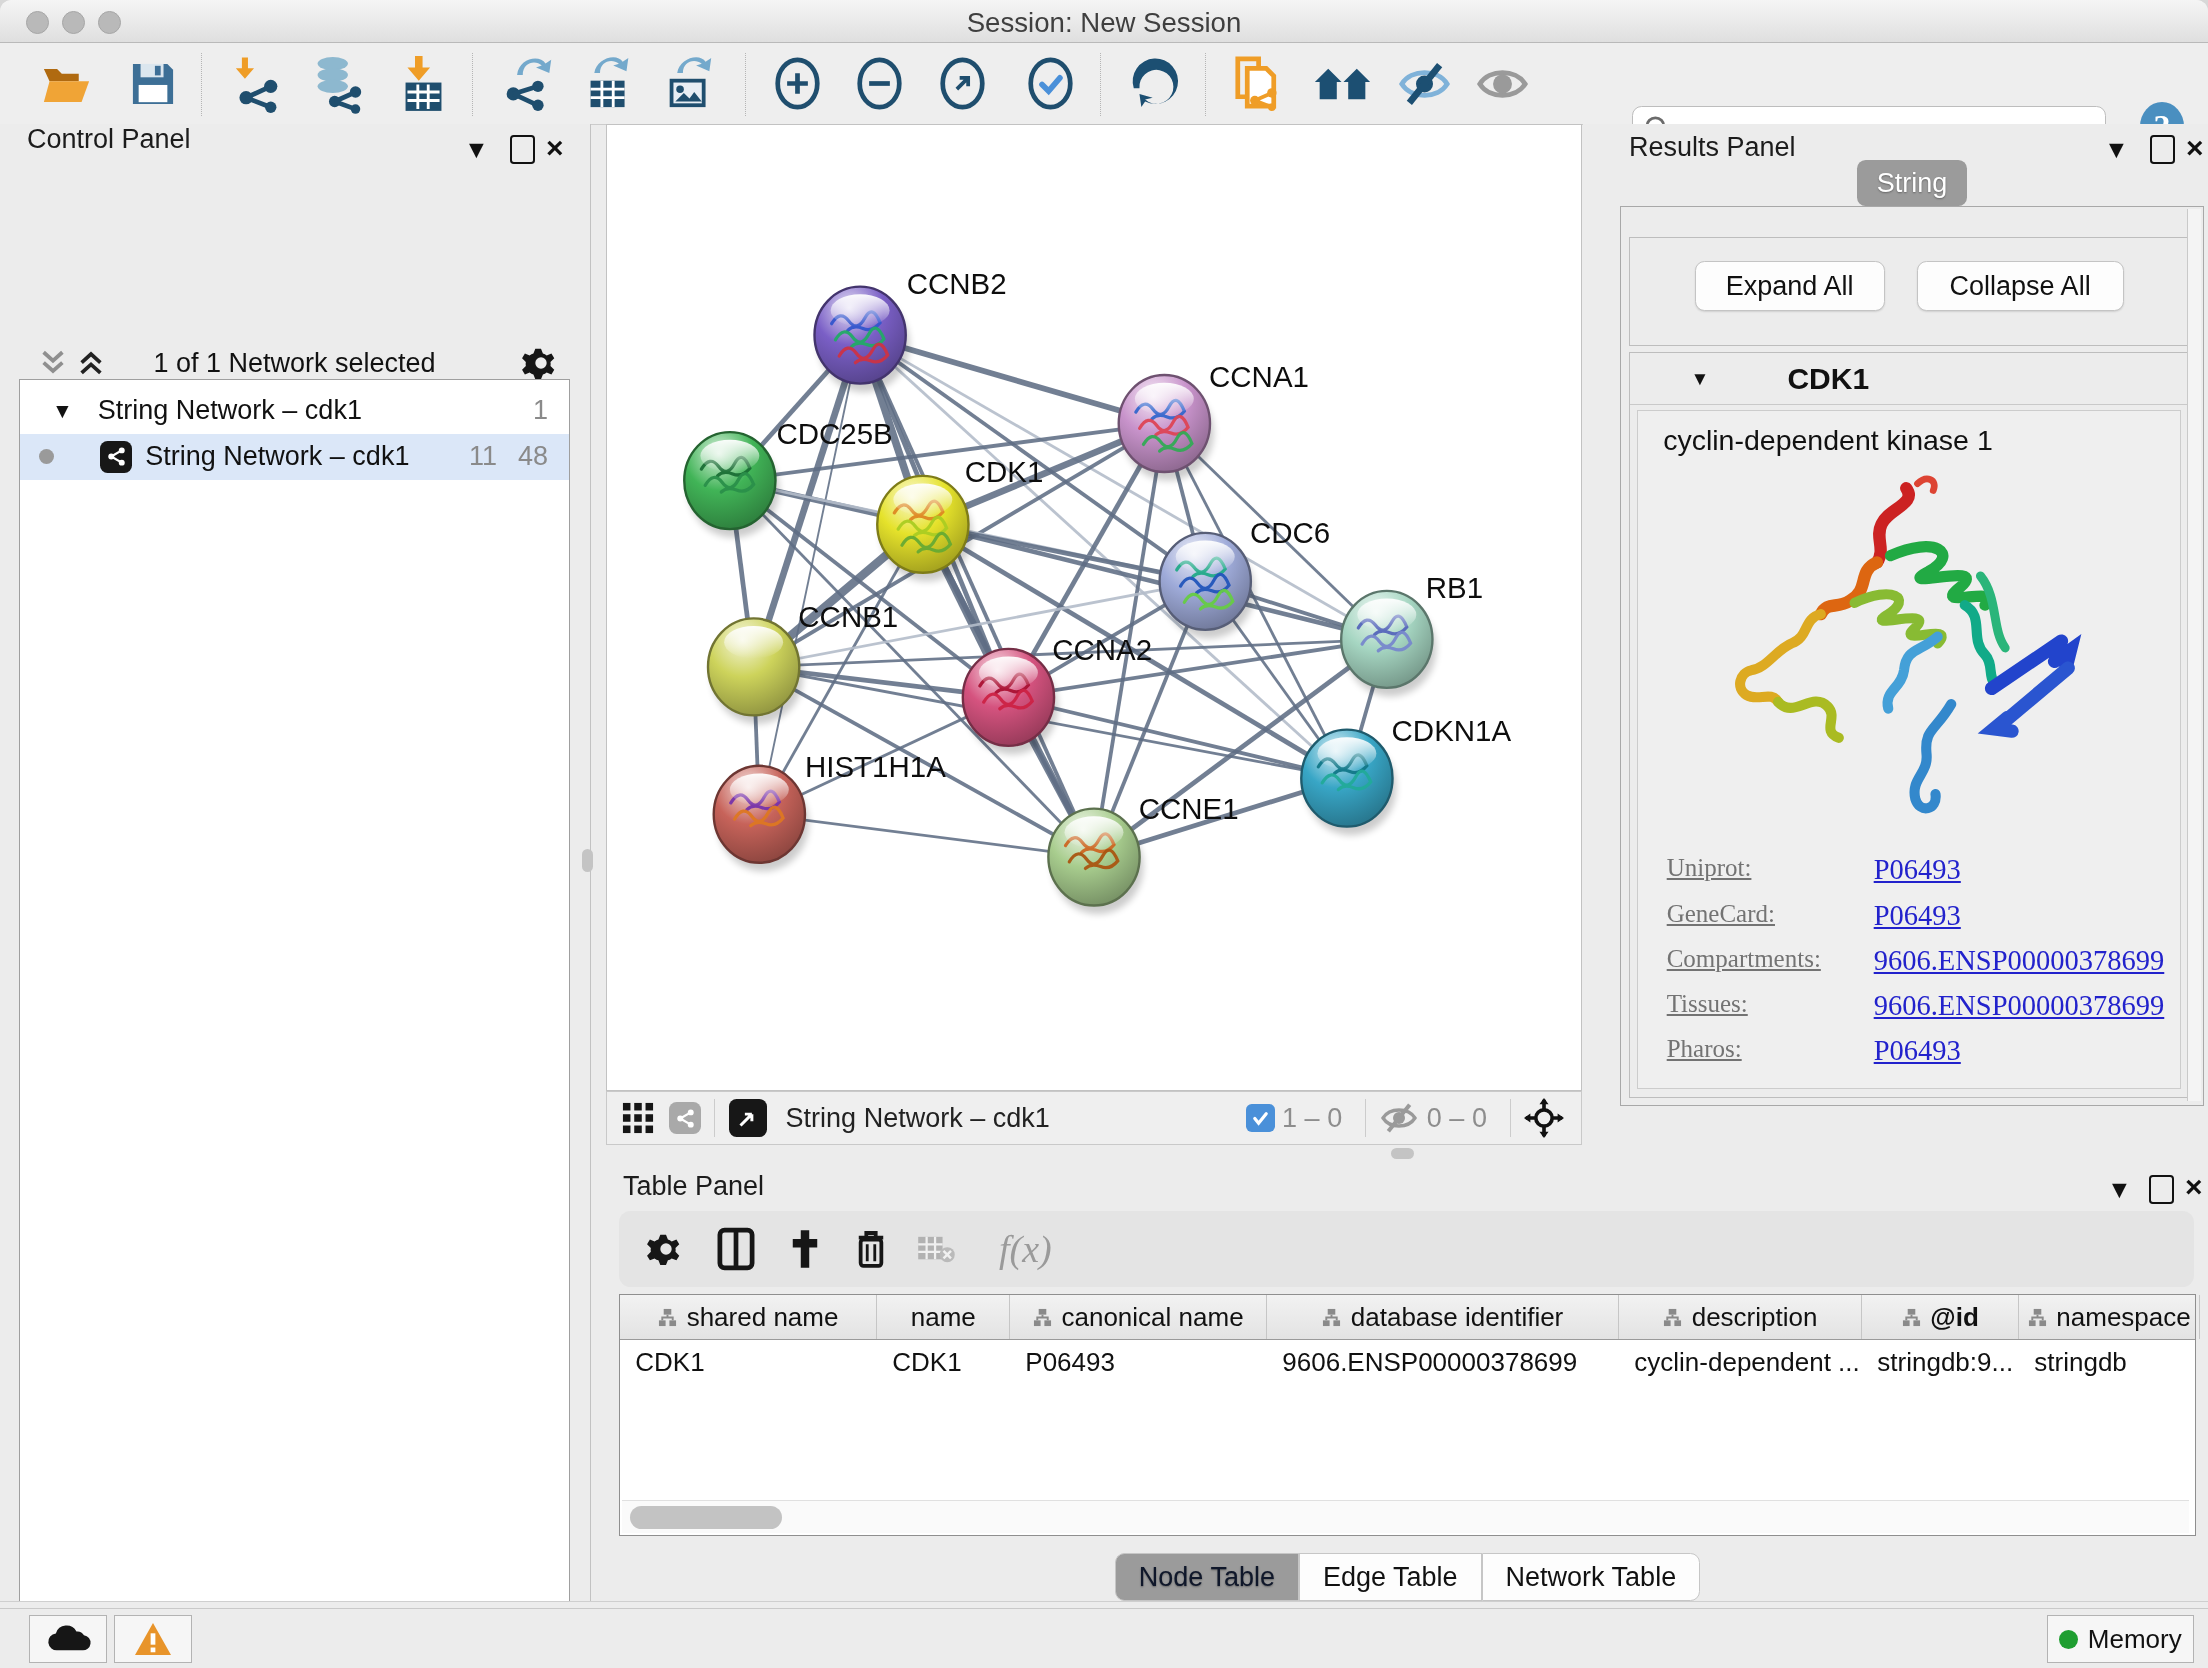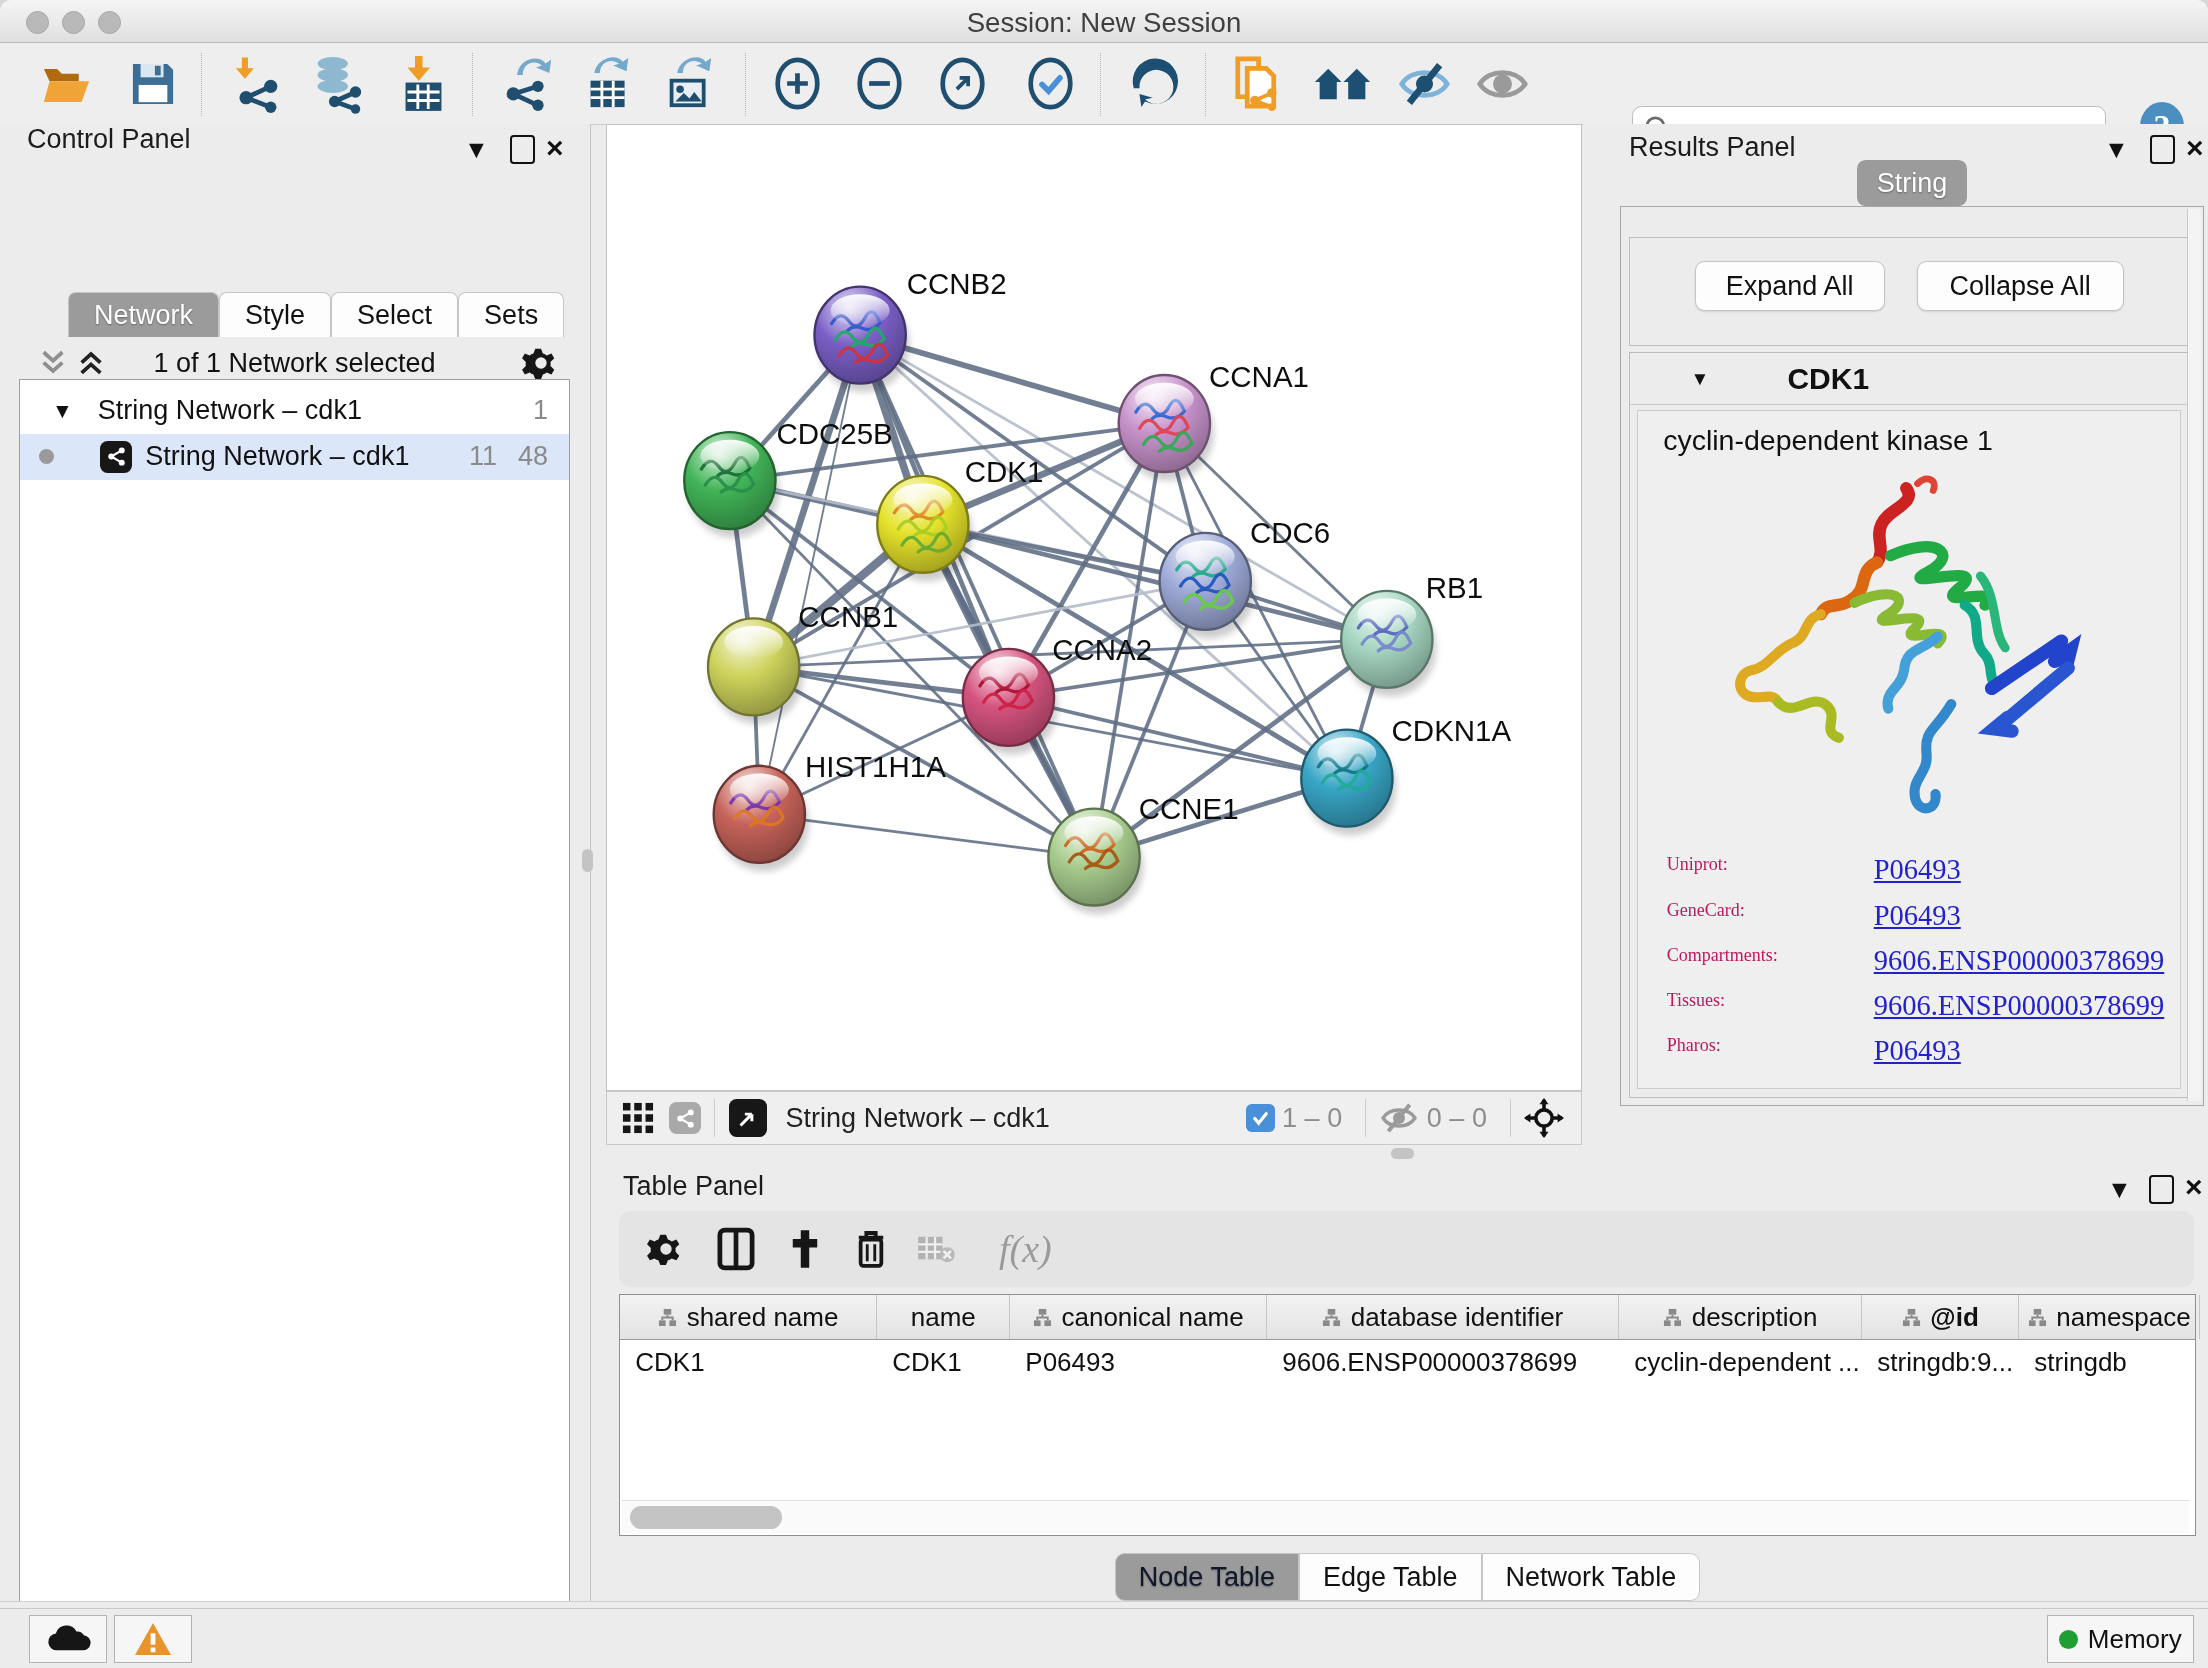--- a/index.html
+++ b/index.html
@@ -48,21 +48,21 @@
   #rp-btnbox{position:absolute;left:7.6px;top:30px;width:561px;height:107px;border:1.9px solid #bdbdbd;background:#ececec;}
   .rp-btn{position:absolute;top:23px;height:48px;background:#fdfdfd;border:1.9px solid #c4c4c4;border-radius:9.5px;font-size:27px;color:#111;display:flex;align-items:center;justify-content:center;box-shadow:0 1px 1.9px rgba(0,0,0,.12);}
   #rp-section{position:absolute;left:7.6px;top:145px;width:561px;height:744px;border:1.9px solid #bdbdbd;background:#ececec;}
   #rp-sec-head{position:absolute;left:0;top:0;width:100%;height:51px;border-bottom:1.9px solid #c9c9c9;display:flex;align-items:center;}
   #rp-sec-name{font-size:30px;font-weight:bold;color:#111;margin-left:78px;}
   #rp-card{position:absolute;left:7.6px;top:57px;width:542px;height:677px;border:1.9px solid #cccccc;background:#efefef;overflow:hidden;}
   #rp-desc{position:absolute;left:25px;top:13.3px;font-size:28.5px;color:#111;}
   #crosslinks{position:absolute;left:28.5px;top:430px;font-family:"Liberation Serif",serif;}
   #crosslinks-title{font-size:30px;font-weight:bold;color:#000;}
   .xl-row{display:flex;margin-top:13.3px;}
-  .xl-label{width:207px;font-size:18px;color:#be185d;}
+  .xl-label{width:207px;font-size:25px;color:#737373;text-decoration:underline;}
   .xl-value{font-size:28.5px;color:#2222cc;text-decoration:underline;}
   #rp-scroll{position:absolute;right:1.9px;top:1.9px;width:13.3px;height:892px;background:#f4f4f4;border-left:1px solid #c9c9c9;}
   
   #table-panel{position:absolute;left:606px;top:1165px;width:1603px;height:436px;background:#ececec;}
   #tp-toolbox{position:absolute;left:13.3px;top:46px;width:1575px;height:76px;background:#e4e4e4;border-radius:11.4px;}
   .tp-ico{position:absolute;top:13.3px;width:51px;height:49px;display:flex;align-items:center;justify-content:center;}
   #tp-table{position:absolute;left:13.3px;top:129px;width:1575px;height:240px;background:#ffffff;border:1.9px solid #8f8f8f;}
   #tp-header{display:flex;height:44px;background:linear-gradient(#f2f2f2,#e3e3e3);border-bottom:1.9px solid #9a9a9a;}
   .th{display:flex;align-items:center;justify-content:center;font-size:26px;color:#111;border-right:1px solid #c6c6c6;box-sizing:border-box;gap:9.5px;overflow:hidden;white-space:nowrap;}
   #tp-row{display:flex;height:44px;}
@@ -248,21 +248,20 @@
       <input id="search-input" placeholder="" style="">
     </div>
     <div id="help-btn">?</div>
   </div>
 
   <div id="control-panel">
     <div class="abs panel-head" style="left:27px;top:0">Control Panel</div>
     <div class="abs panel-ctl" style="left:464px;top:11.4px">▼</div>
     <div class="abs" style="left:510px;top:11.4px"><span class="float-ico"></span></div>
     <div class="abs panel-ctl" style="left:546px;top:6.7px;font-size:30px;font-weight:bold">×</div>
-    <div id="cp-tabs"><span class="tab active">Network</span><span class="tab">Style</span><span class="tab">Select</span><span class="tab">Sets</span></div>
     <div id="cp-toolrow">
       <svg class="abs" style="left:17px;top:3.8px" width="30" height="27" viewBox="0 0 32 28">
           <path d="M6,2 l10,9 10,-9 M6,13 l10,9 10,-9" stroke="#8f8f8f" stroke-width="4" fill="none"></path>
         </svg>
       <svg class="abs" style="left:55px;top:3.8px" width="30" height="27" viewBox="0 0 32 28">
           <path d="M6,24 l10,-9 10,9 M6,13 l10,-9 10,9" stroke="#222" stroke-width="4" fill="none"></path>
         </svg>
       <div class="abs" style="left:0;right:0;top:1.9px;text-align:center;font-size:27px;color:#111">1 of 1 Network selected</div>
       <svg class="abs" style="left:502px;top:0" width="36" height="36" viewBox="0 0 38 38">
           <path d="M19,4 l2,5 a10,10 0 0 1 4,2 l5,-2 3,5 -4,4 a10,10 0 0 1 0,4 l4,4 -3,5 -5,-2 a10,10 0 0 1 -4,2 l-2,5 -6,0 -2,-5 a10,10 0 0 1 -4,-2 l-5,2 -3,-5 4,-4 a10,10 0 0 1 0,-4 l-4,-4 3,-5 5,2 a10,10 0 0 1 4,-2 l2,-5 Z M19,13 a6,6 0 1 0 0,12 a6,6 0 1 0 0,-12" fill="#161616" fill-rule="evenodd" transform="translate(0,-1)"></path>

